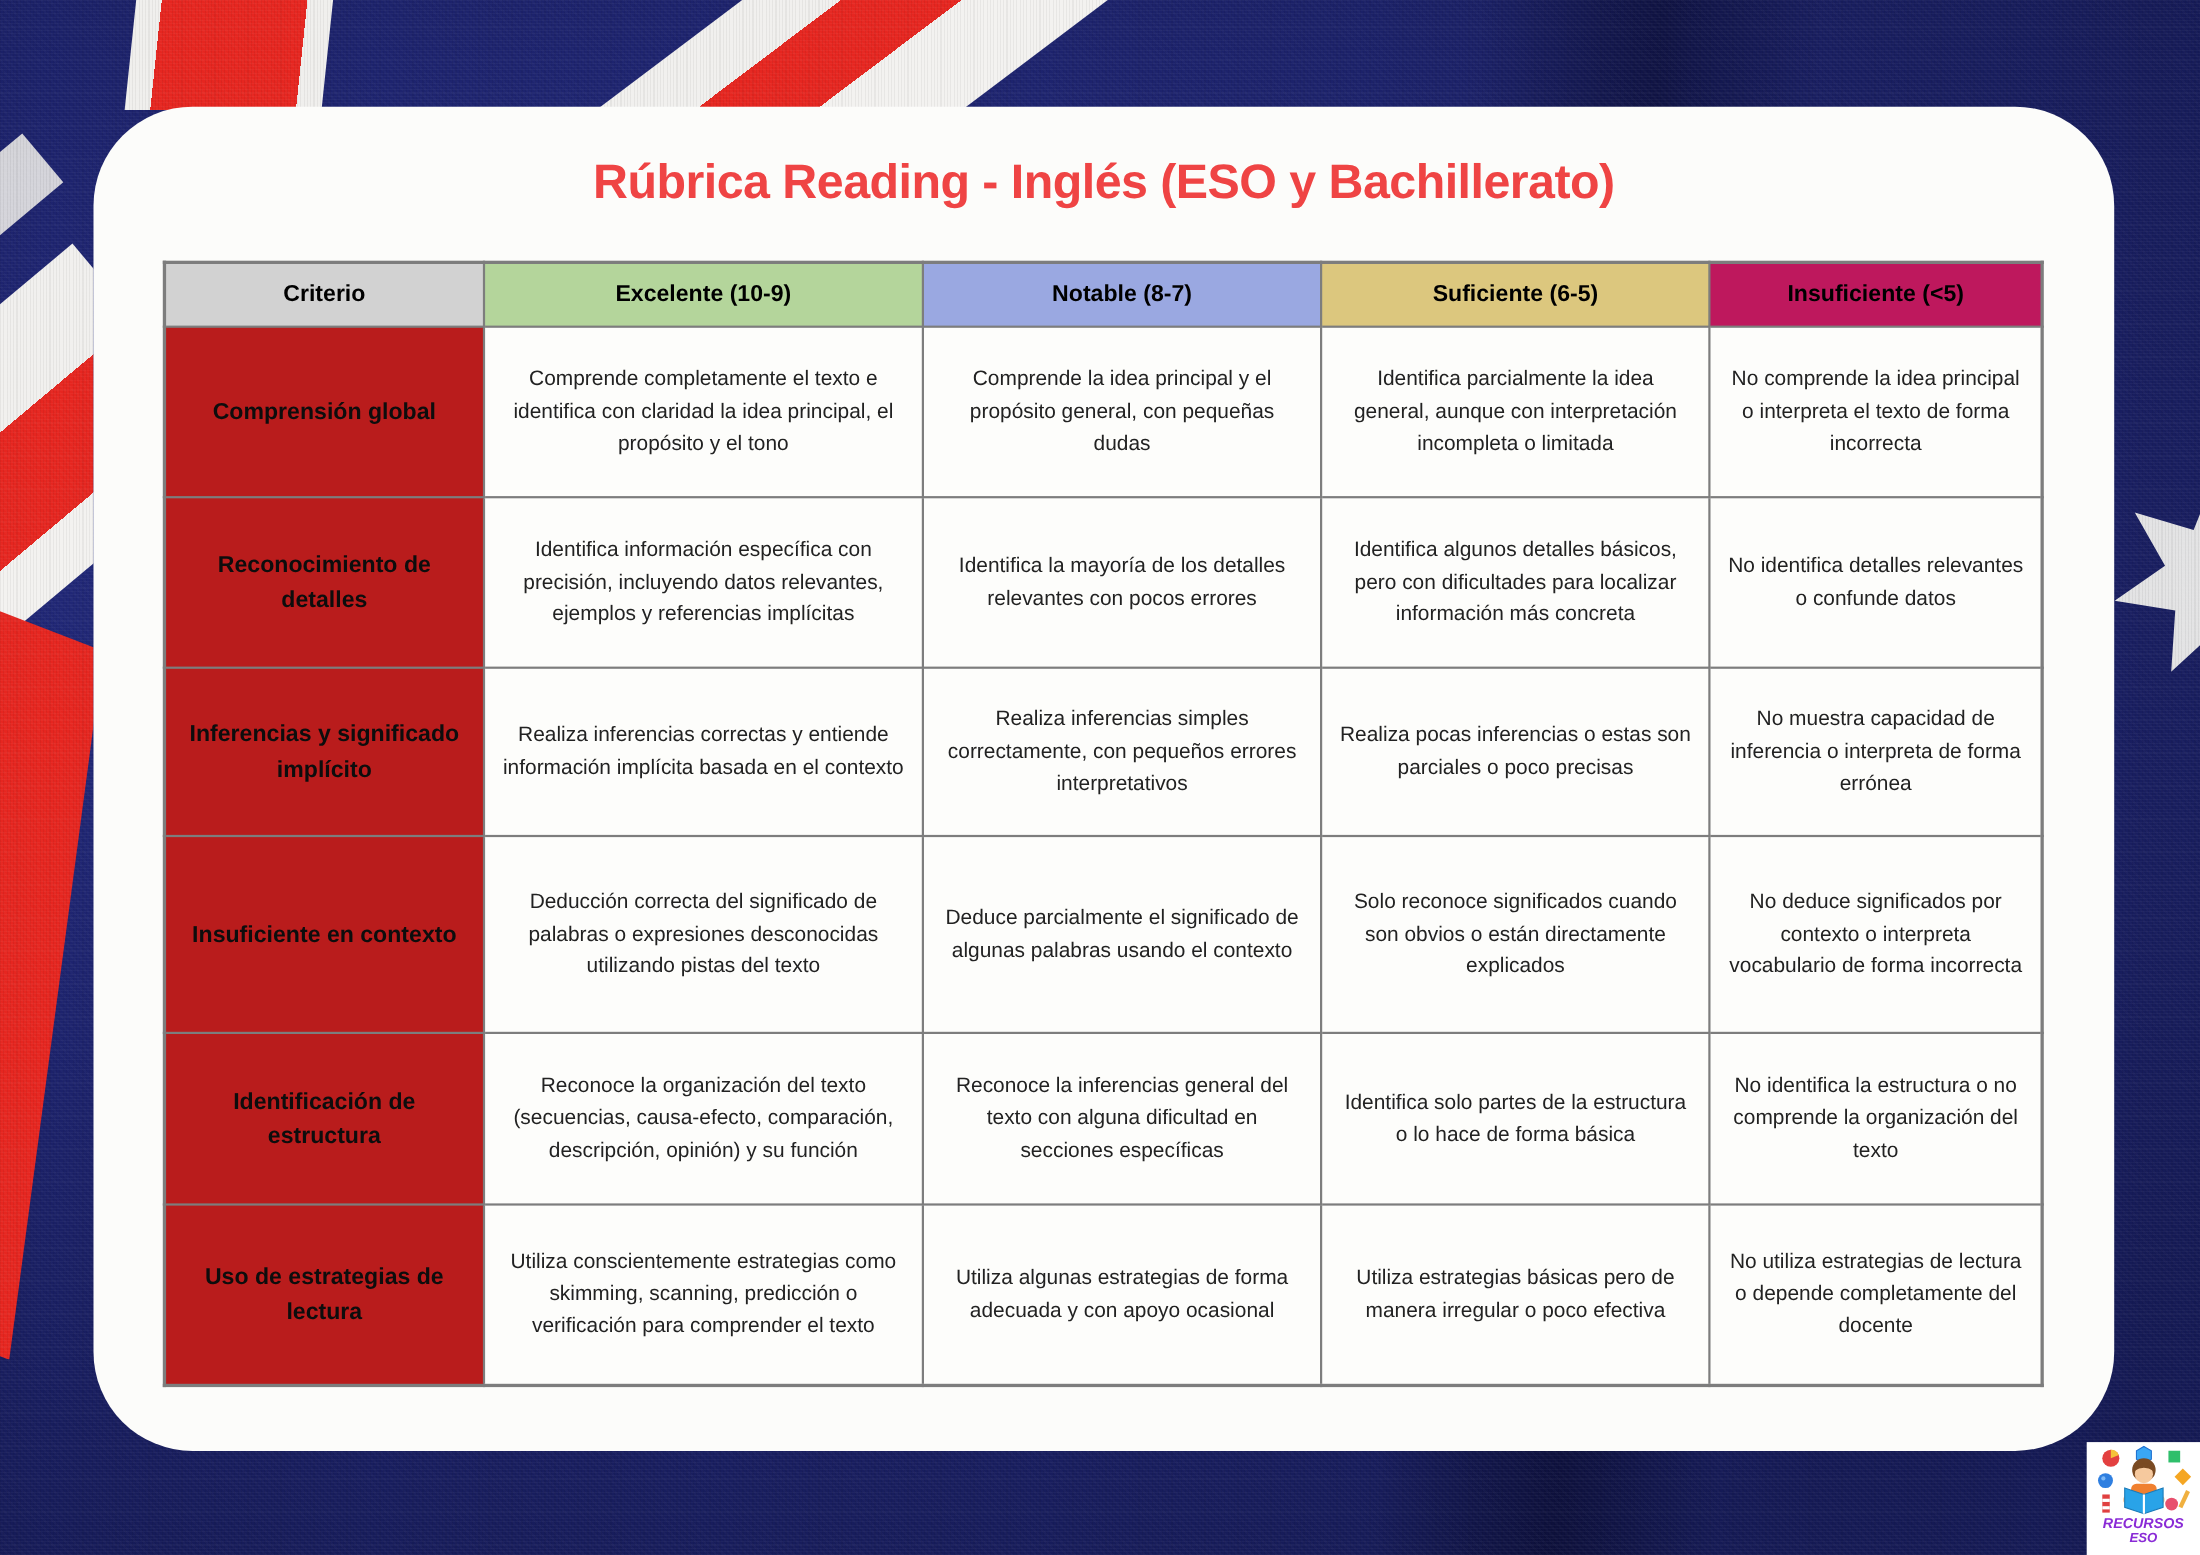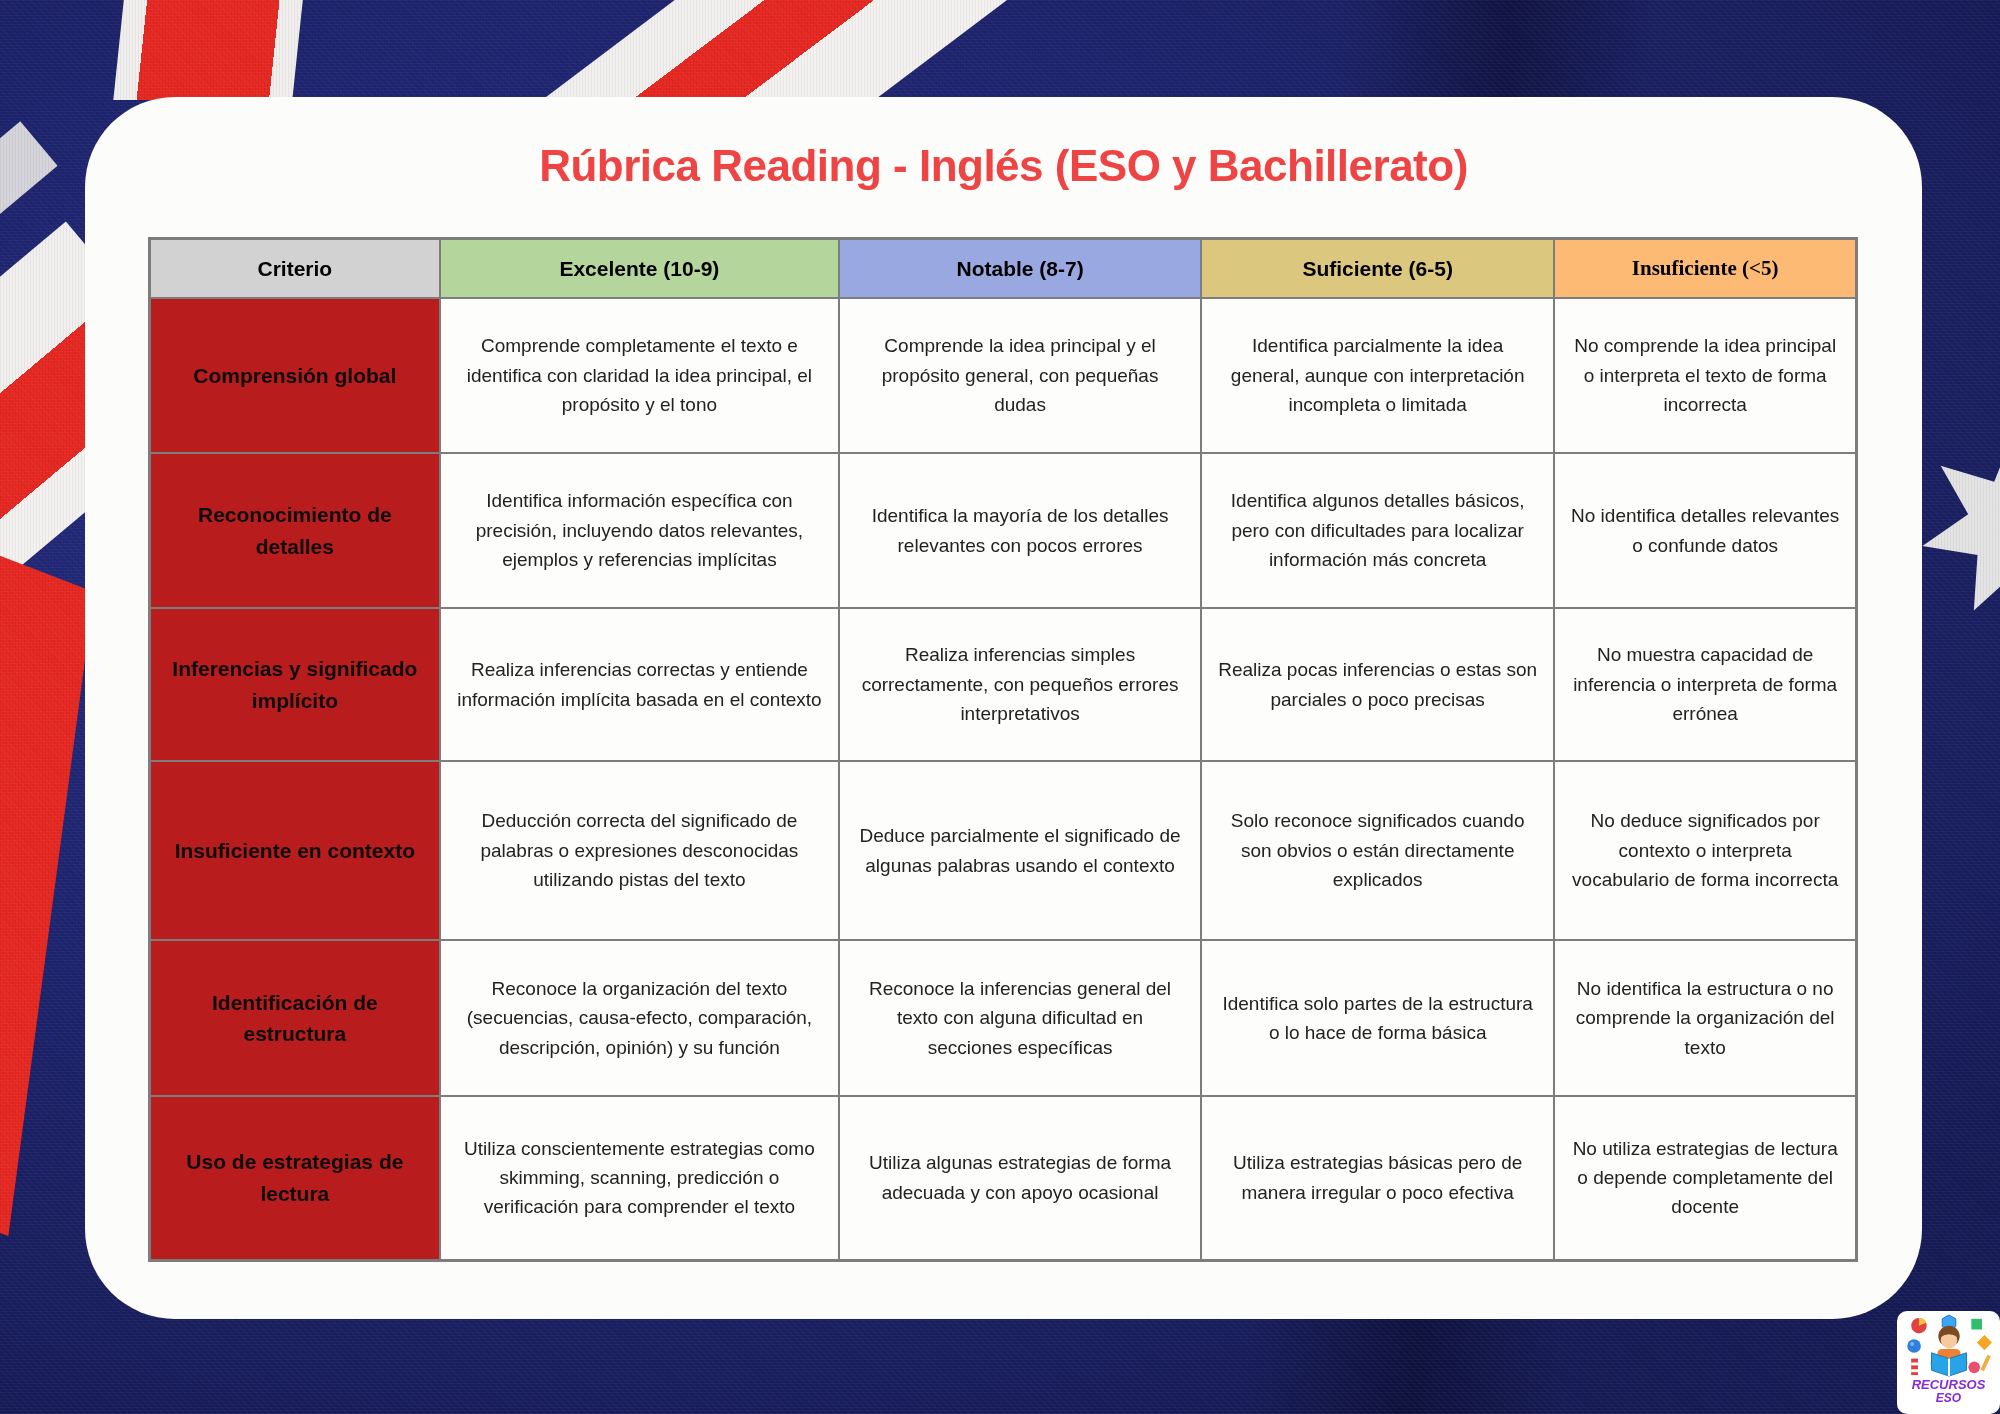--- a/index.html
+++ b/index.html
@@ -51,33 +51,33 @@
   
   .tablewrap{position:absolute;left:63px;top:140px;width:1710px;}
   table{width:100%;border-collapse:collapse;table-layout:fixed;border:3px solid #7d7d7d;}
   th,td{border:2px solid #7d7d7d;text-align:center;vertical-align:middle;padding:16px 14px;}
   thead tr{height:56px;}
   thead th{font-size:21px;font-weight:bold;color:#000;}
   .col-criterio{background:#d2d2d2;}
   .col-excelente{background:#b4d59b;}
   .col-notable{background:#9aa8e1;}
   .col-suficiente{background:#dcc77e;}
-  .col-insuficiente{background:#fdba74;font-family:Liberation Serif, serif;}
+  .col-insuficiente{background:#be185d;}
   tbody th.crit{background:#b91c1c;font-weight:bold;font-size:21px;color:#0d0d0d;line-height:1.5;padding:4px 18px;}
   tbody td{background:#fdfdfb;font-size:19px;line-height:1.55;color:#222;}
   tbody tr:nth-of-type(1){height:155px;}
   tbody tr:nth-of-type(2){height:155px;}
   tbody tr:nth-of-type(3){height:153px;}
   tbody tr:nth-of-type(4){height:179px;}
   tbody tr:nth-of-type(5){height:156px;}
   tbody tr:nth-of-type(6){height:164px;}
 
   
   .logo{position:absolute;right:0;bottom:0;width:103px;height:103px;background:#ffffff;
-    border-radius:10px;z-index:6;text-align:center;overflow:hidden;}
+    border-radius:0;z-index:6;text-align:center;overflow:hidden;}
   .logo svg{display:block;margin:3px auto 0 auto;}
   .logo-t1{font-size:13px;font-weight:bold;font-style:italic;color:#8a2bd6;line-height:1.05;}
   .logo-t2{font-size:12px;font-weight:bold;font-style:italic;color:#8a2bd6;line-height:1.05;}
 </style>
 </head>
 <body>
 
 <div class="stage">
 
   <div class="flag">

